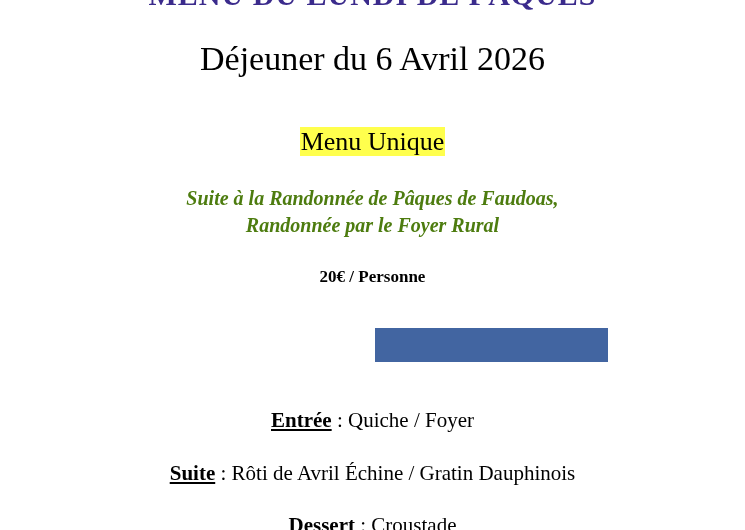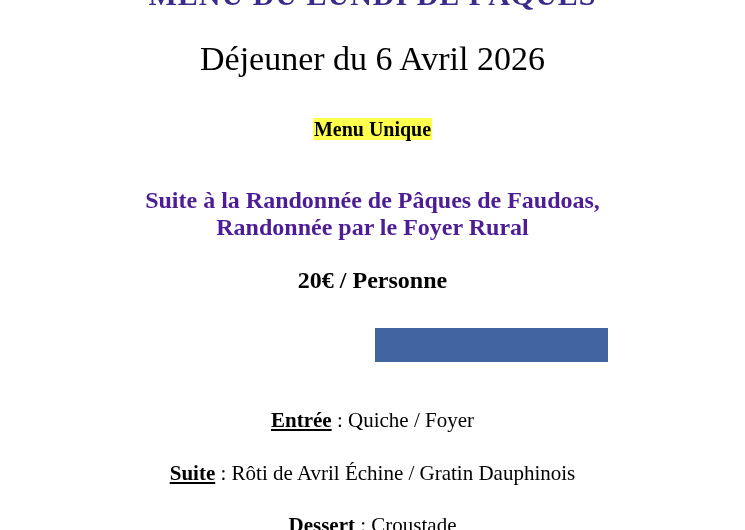--- a/index.html
+++ b/index.html
@@ -8,28 +8,28 @@
       background: #ffffff;
       font-family: "Liberation Serif", "DejaVu Serif", serif;
       color: #000;
     }
     .abs { position: absolute; left: 0; width: 745px; text-align: center; white-space: nowrap; }
     .title {
       top: -22px; font-size: 30px; font-weight: bold; letter-spacing: 1px;
       color: #3b2b8c;
     }
     .subtitle { top: 40px; font-size: 34px; }
-    .menu-unique { top: 118px; font-size: 20px; font-weight: bold; }
+    .menu-unique { top: 127px; font-size: 26px; font-weight: normal; }
     .menu-unique span { background: #ffff4d; padding: 0 1px; }
     .intro {
-      font-size: 24px; font-weight: bold; color: #4c1d95;
+      font-size: 20px; font-style: italic; font-weight: bold; color: #4d7c0f;
     }
     .intro1 { top: 187px; }
     .intro2 { top: 214px; }
-    .price { top: 267px; font-size: 24px; font-weight: bold; }
+    .price { top: 267px; font-size: 17px; font-weight: bold; }
     .blue-box {
       position: absolute; left: 375px; top: 328px; width: 233px; height: 34px;
       background: #4265a1;
     }
     .course { font-size: 21px; }
     .course .lbl { font-weight: bold; text-decoration: underline; }
     .c1 { top: 408px; }
     .c2 { top: 461px; }
     .c3 { top: 513px; }
   </style>

